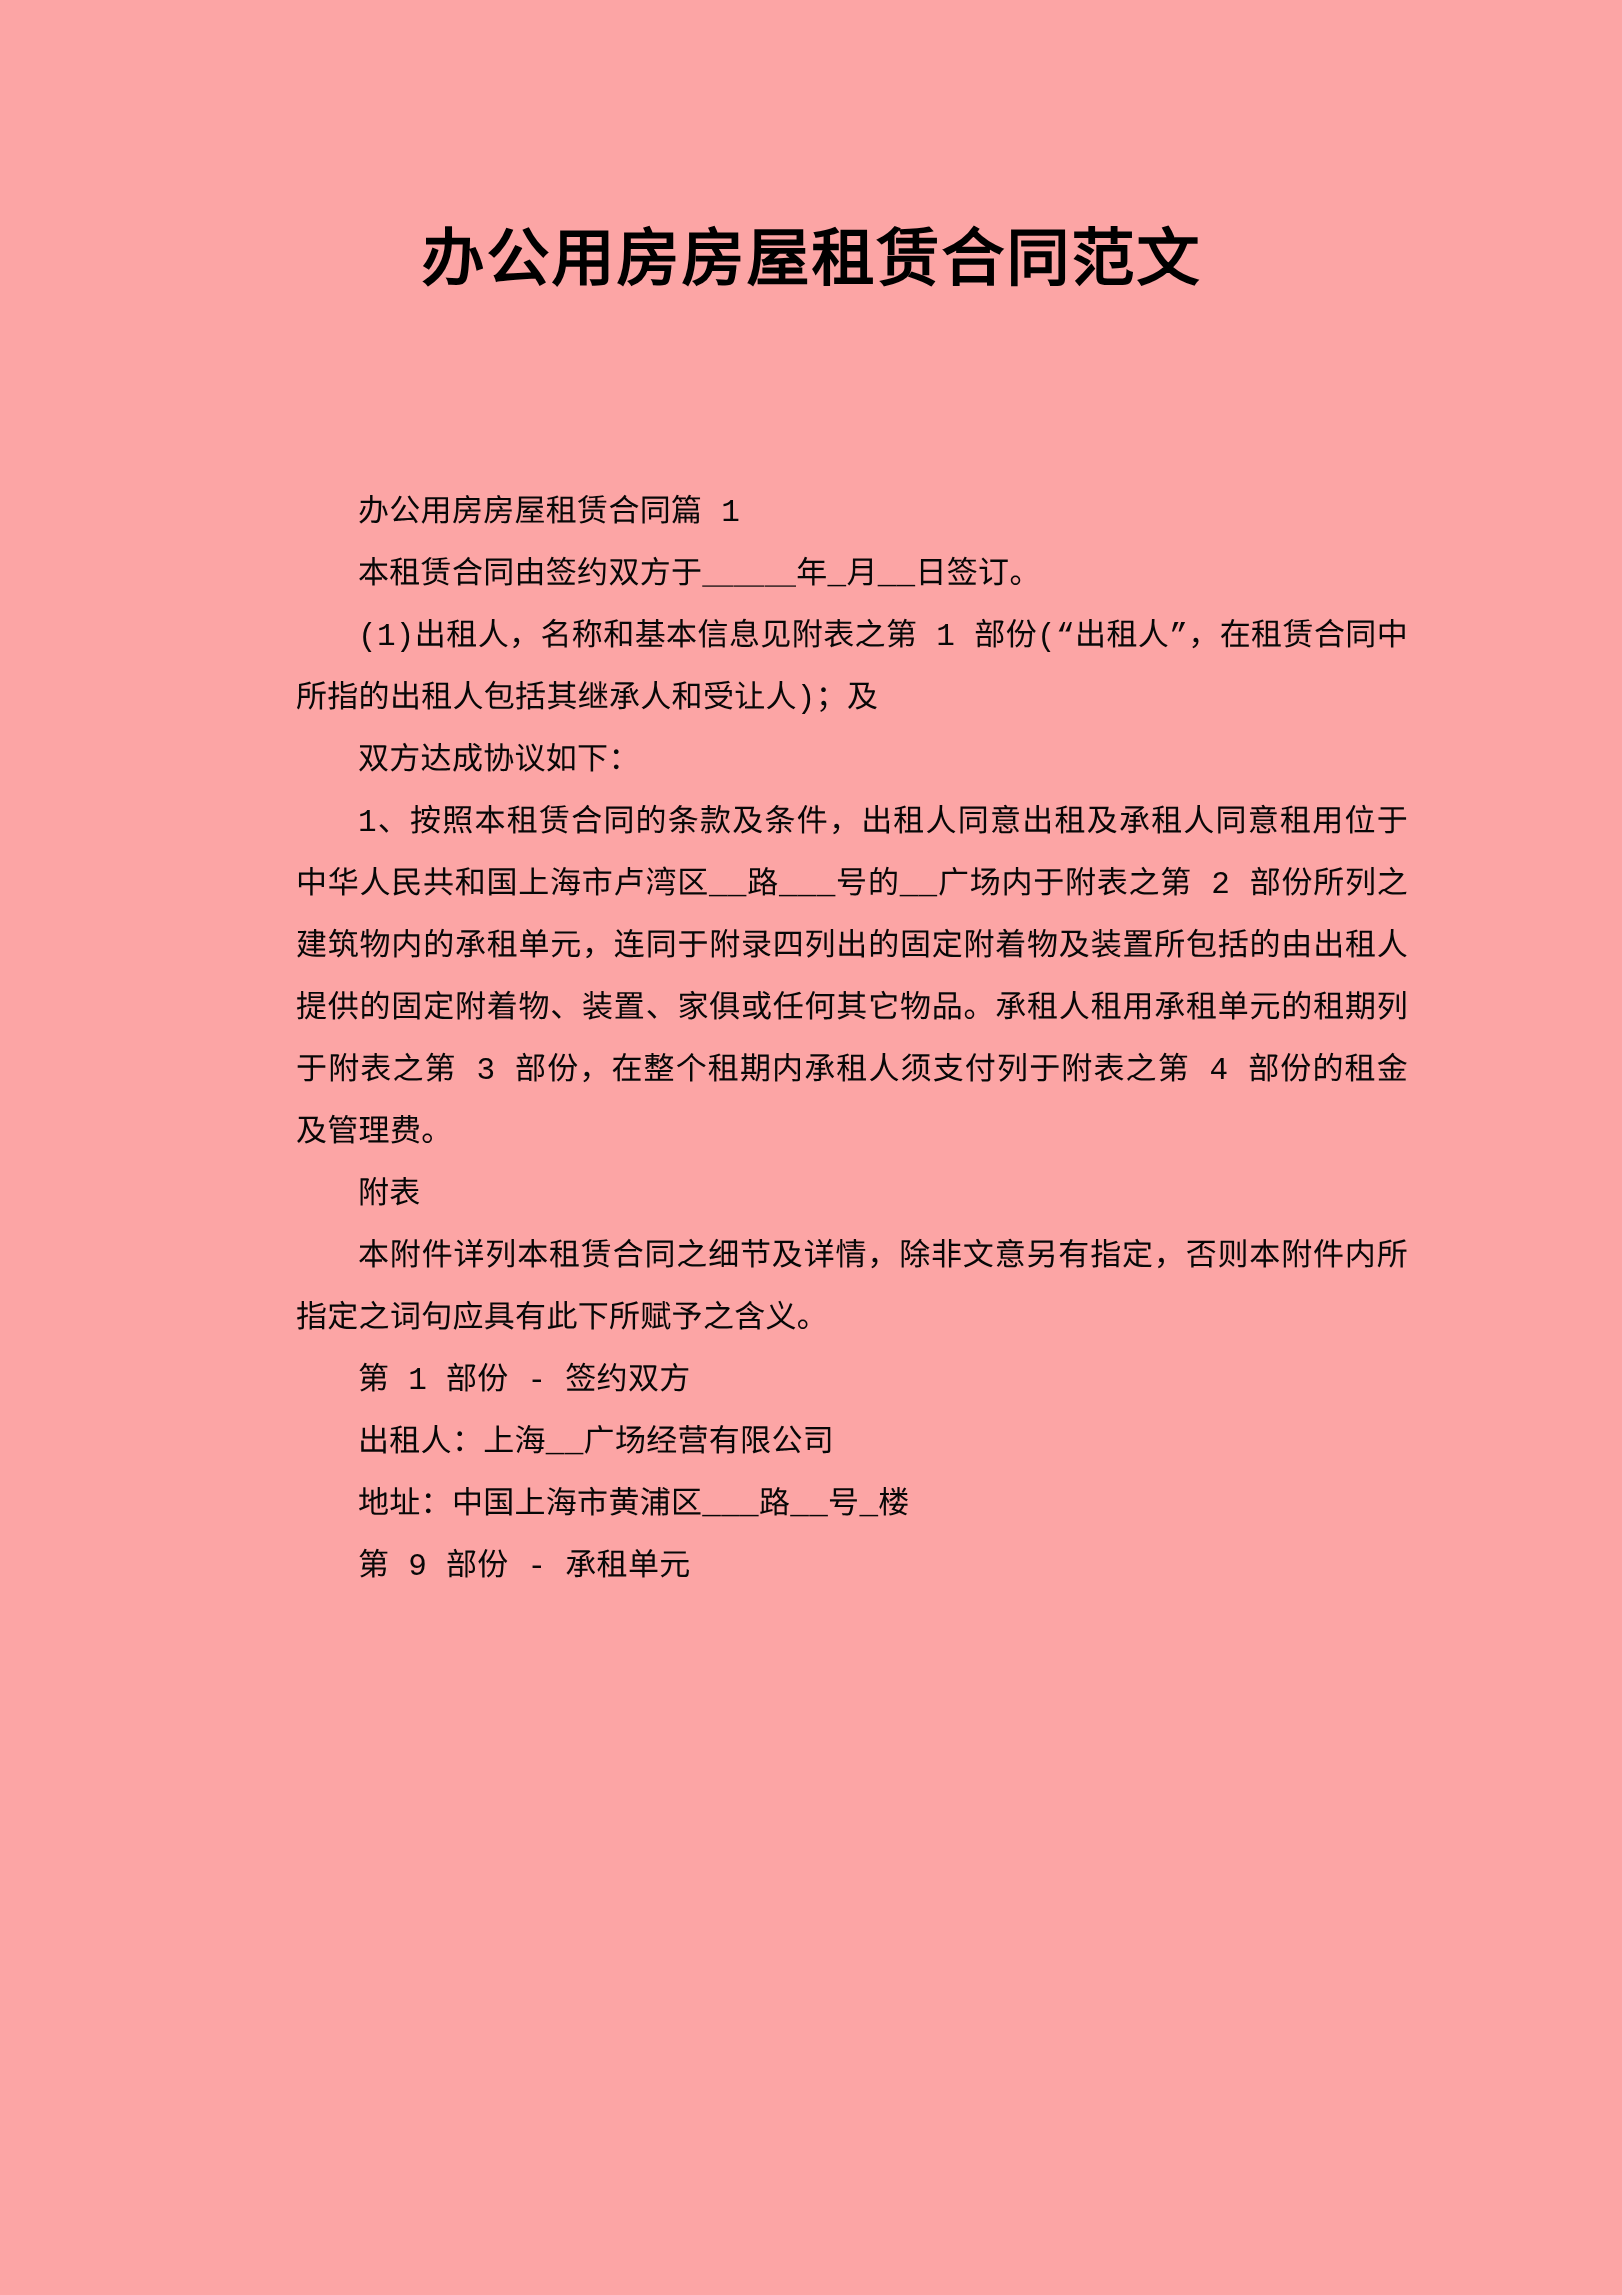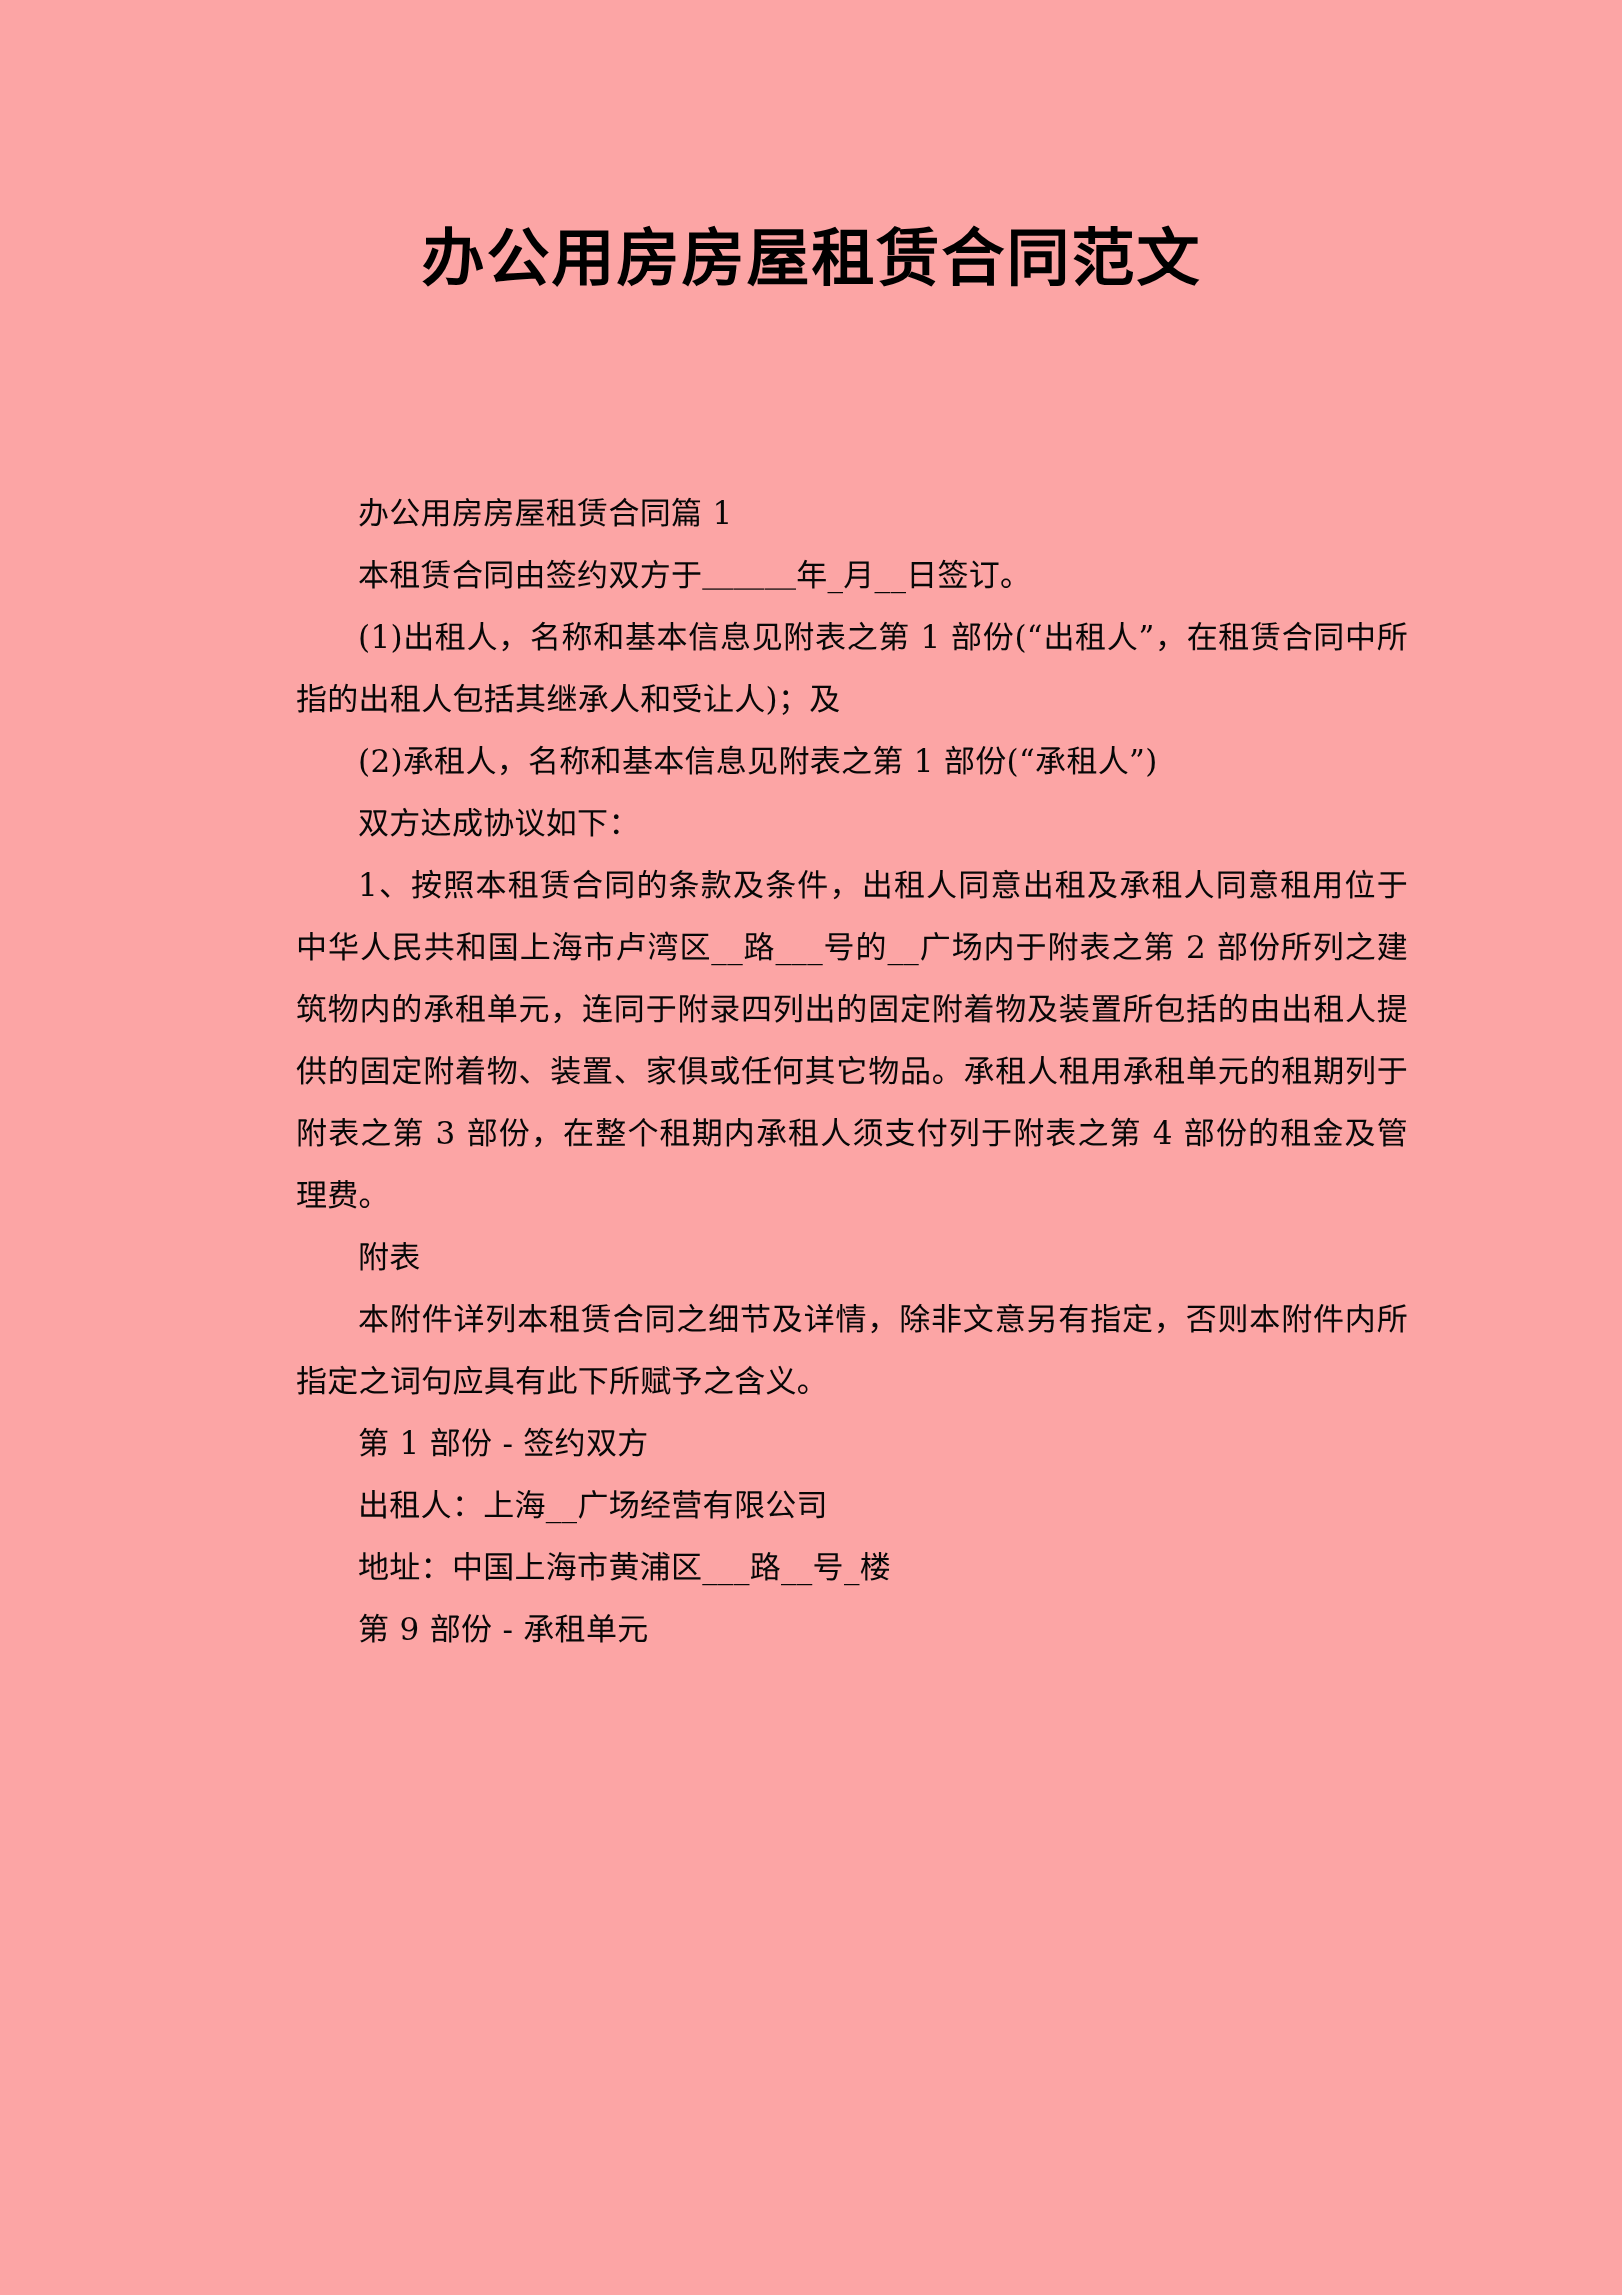--- a/index.html
+++ b/index.html
@@ -30,20 +30,21 @@
     letter-spacing: 2px;
     line-height: 1.25;
     color: #000000;
     white-space: nowrap;
   }
   .body-block {
     position: absolute;
     top: 482px;
     left: 296px;
     width: 1112px;
+    font-family: Liberation Mono, monospace;
   }
   p.para {
     margin: 0 0 0 0;
     padding: 0;
     font-size: 31px;
     line-height: 62px;
     text-align: justify;
     text-justify: inter-ideograph;
     text-indent: 2em;
     letter-spacing: 0.3px;
@@ -56,21 +57,20 @@
 
 <div class="page">
 
   <h1 class="doc-title">办公用房房屋租赁合同范文</h1>
 
   <div class="body-block">
 
     <p class="para">办公用房房屋租赁合同篇 1</p>
     <p class="para">本租赁合同由签约双方于＿＿＿年_月__日签订。</p>
     <p class="para">(1)出租人，名称和基本信息见附表之第 1 部份(“出租人”，在租赁合同中所指的出租人包括其继承人和受让人)；及</p>
-    <p class="para">(2)承租人，名称和基本信息见附表之第 1 部份(“承租人”)</p>
     <p class="para">双方达成协议如下：</p>
     <p class="para">1、按照本租赁合同的条款及条件，出租人同意出租及承租人同意租用位于中华人民共和国上海市卢湾区__路___号的__广场内于附表之第 2 部份所列之建筑物内的承租单元，连同于附录四列出的固定附着物及装置所包括的由出租人提供的固定附着物、装置、家俱或任何其它物品。承租人租用承租单元的租期列于附表之第 3 部份，在整个租期内承租人须支付列于附表之第 4 部份的租金及管理费。</p>
     <p class="para">附表</p>
     <p class="para">本附件详列本租赁合同之细节及详情，除非文意另有指定，否则本附件内所指定之词句应具有此下所赋予之含义。</p>
     <p class="para">第 1 部份 - 签约双方</p>
     <p class="para">出租人：上海__广场经营有限公司</p>
     <p class="para">地址：中国上海市黄浦区___路__号_楼</p>
     <p class="para">第 9 部份 - 承租单元</p>
 
   </div>

